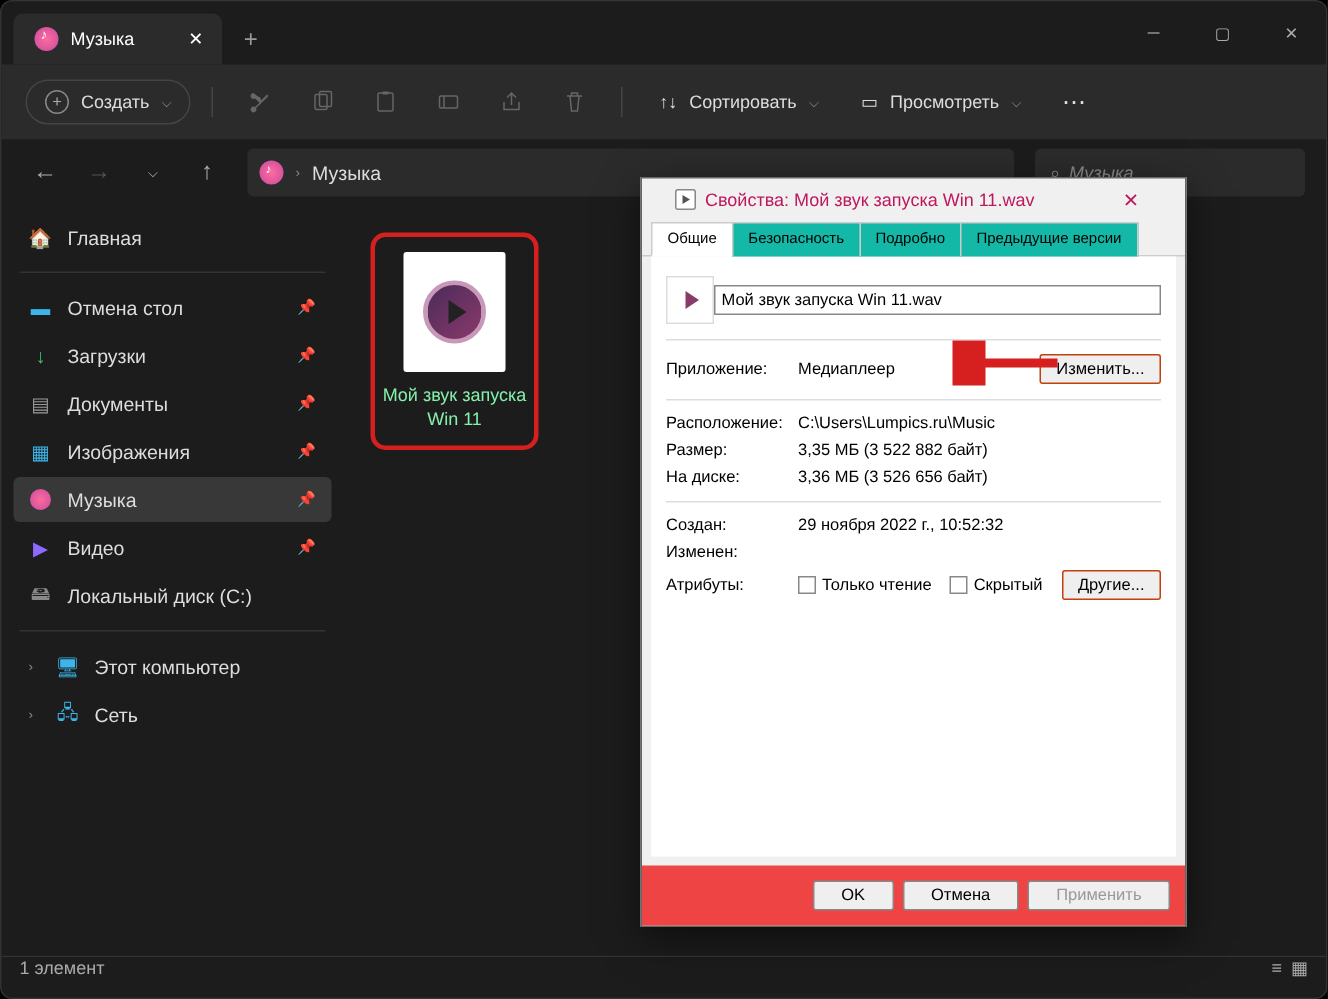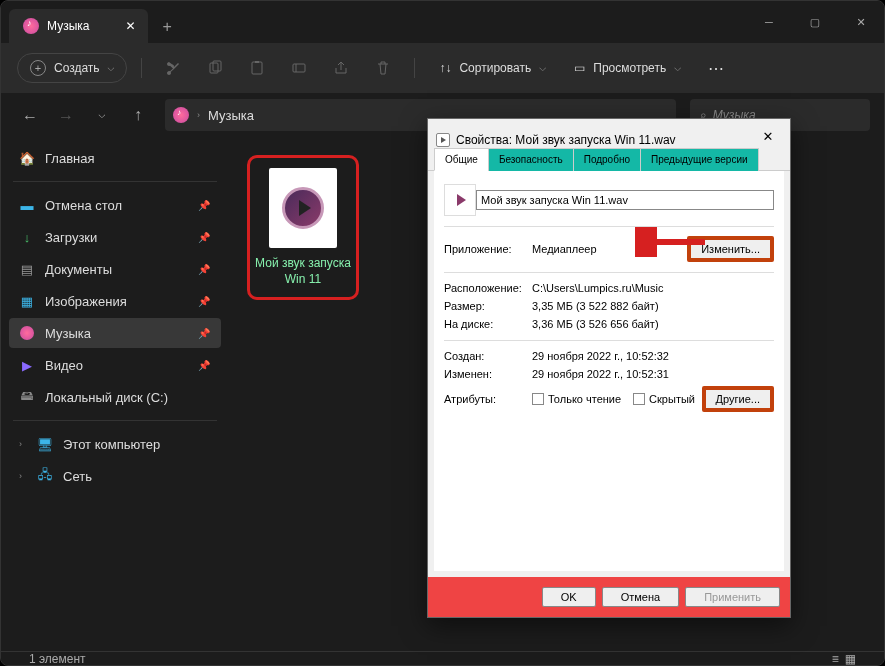--- a/index.html
+++ b/index.html
@@ -32,41 +32,41 @@
 .sitem.active{background:#383838}
 .sitem .sicon{width:16px;height:16px;display:flex;align-items:center;justify-content:center;font-size:13px}
 .pin{margin-left:auto;color:#666;font-size:10px}
 .sdiv{height:1px;background:#333;margin:6px 4px}
 .content{flex:1;padding:18px;position:relative}
 .file{width:112px;padding:10px 4px;border:3px solid #d62020;border-radius:10px;display:flex;flex-direction:column;align-items:center;gap:8px}
 .ficon{width:68px;height:80px;background:#fff;border-radius:2px;display:flex;align-items:center;justify-content:center;position:relative}
 .play{width:42px;height:42px;border-radius:50%;background:linear-gradient(135deg,#4a2b5a,#8a3a6a);border:3px solid #c798b8;display:flex;align-items:center;justify-content:center}
 .play::after{content:'';border-left:12px solid #222;border-top:8px solid transparent;border-bottom:8px solid transparent;margin-left:3px}
 .fname{color:#86efac;font-size:12px;text-align:center;line-height:1.3}
-.status{height:14px;display:flex;align-items:center;padding:0 28px;color:#aaa;font-size:12px;border-top:1px solid #333;background:#1c1c1c}
+.status{height:28px;display:flex;align-items:flex-start;padding:0 12px;color:#aaa;font-size:12px;border-top:1px solid #333;background:#1c1c1c}
 .view-icons{margin-left:auto;display:flex;gap:6px;color:#aaa}
 
 
 .dialog{position:absolute;left:427px;top:118px;width:364px;height:500px;background:#f0f0f0;border:1px solid #666;box-shadow:0 8px 24px rgba(0,0,0,.5);z-index:100;display:flex;flex-direction:column}
-.dtitle{height:28px;display:flex;align-items:flex-end;padding:0 8px;color:#000000;font-size:12px;gap:6px}
+.dtitle{height:28px;display:flex;align-items:center;padding:0 22px;color:#be185d;font-size:12px;gap:6px}
 .dtitle-icon{width:14px;height:14px;background:#fff;border:1px solid #888;border-radius:2px;display:flex;align-items:center;justify-content:center}
 .dtitle-icon::after{content:'';border-left:5px solid #555;border-top:3px solid transparent;border-bottom:3px solid transparent;margin-left:1px}
 .dclose{margin-left:auto;width:28px;height:22px;display:flex;align-items:center;justify-content:center;font-size:13px}
 .tabs{display:flex;padding:0 6px;border-bottom:1px solid #ccc;font-size:10px}
 .dtab{padding:5px 10px;background:#14b8a6;border:1px solid #ccc;border-bottom:none;margin-right:-1px;position:relative;top:1px}
 .dtab.active{background:#fff;border-bottom:1px solid #fff}
 .dbody{flex:1;background:#fff;margin:0 6px 6px;padding:10px;font-size:11px;color:#000}
 .grp{display:flex;align-items:center;gap:0;padding:3px 0}
 .grp.sep{border-bottom:1px solid #ddd;padding-bottom:10px;margin-bottom:6px}
 .dicon{width:32px;height:32px;background:#fff;border:1px solid #ddd;display:flex;align-items:center;justify-content:center}
 .dicon::after{content:'';border-left:9px solid #8a3a6a;border-top:6px solid transparent;border-bottom:6px solid transparent;margin-left:2px}
 .fname-input{flex:1;padding:3px 4px;border:1px solid #888;font-size:11px}
 .lbl{width:88px}
 .val{flex:1}
-.dbtn{padding:3px 10px;border:4px solid #c2410c;background:#efefef;font-size:11px;border-radius:2px;margin-left:auto}
+.dbtn{padding:3px 10px;border:1px solid #c2410c;background:#efefef;font-size:11px;border-radius:2px;margin-left:auto}
 .chk{width:12px;height:12px;border:1px solid #888;margin-right:4px}
 .arrow{position:absolute;left:635px;top:227px;z-index:200}
 .dfooter{height:40px;display:flex;align-items:center;justify-content:flex-end;gap:6px;padding:0 10px;background:#ef4444}
 .fbtn{padding:3px 18px;border:1px solid #888;background:#efefef;font-size:11px;border-radius:2px}
 .fbtn.dis{color:#999}
 svg{display:block}
 </style>
 </head>
 <body>
 
@@ -263,21 +263,20 @@
     <div class="grp sep">
         <span class="lbl">На диске:</span>
         <span class="val">3,36 МБ (3 526 656 байт)</span>
       </div>
     <div class="grp">
         <span class="lbl">Создан:</span>
         <span class="val">29 ноября 2022 г., 10:52:32</span>
       </div>
     <div class="grp">
         <span class="lbl">Изменен:</span>
-        <span class="val">29 ноября 2022 г., 10:52:31</span>
       </div>
     <div class="grp">
         <span class="lbl">Атрибуты:</span>
       <span class="chk"></span>
         <span>Только чтение</span>
       <span class="chk" style="margin-left:12px"></span>
         <span>Скрытый</span>
       <button class="dbtn">Другие...</button>
     </div>
   </div>

